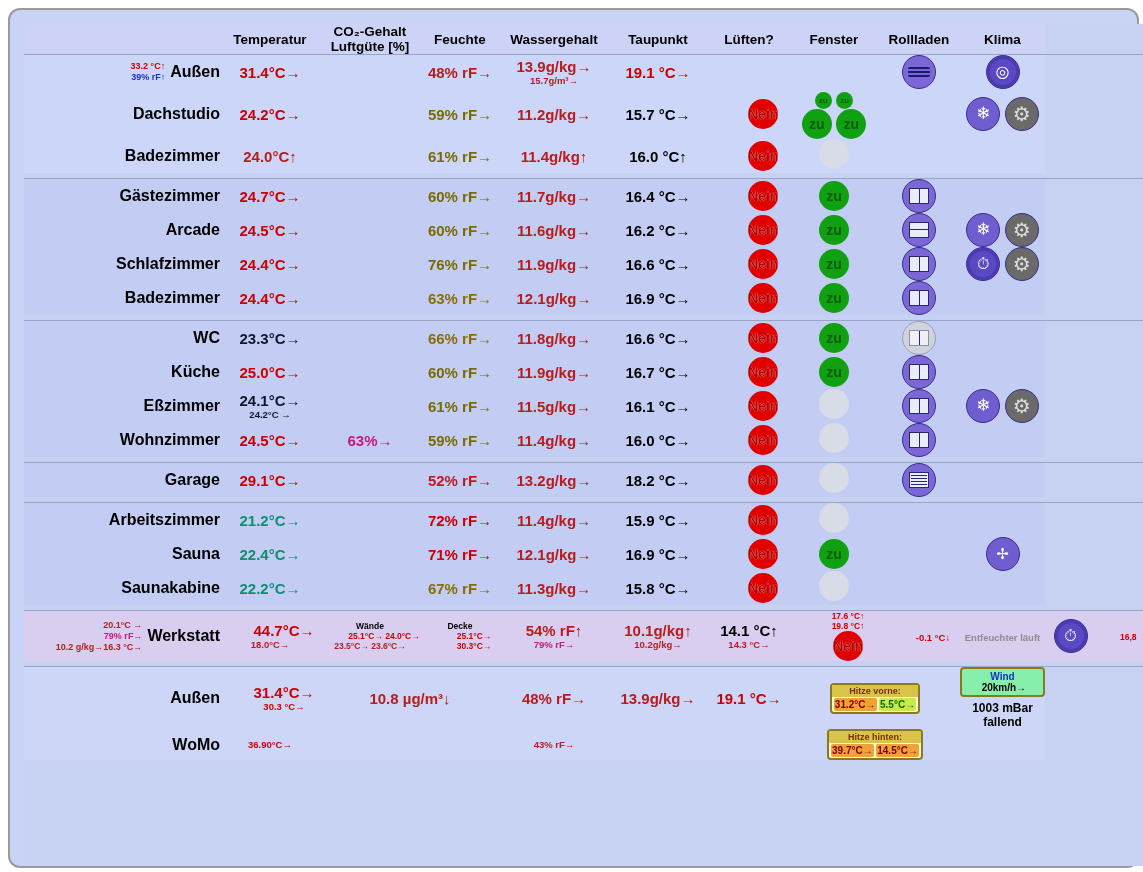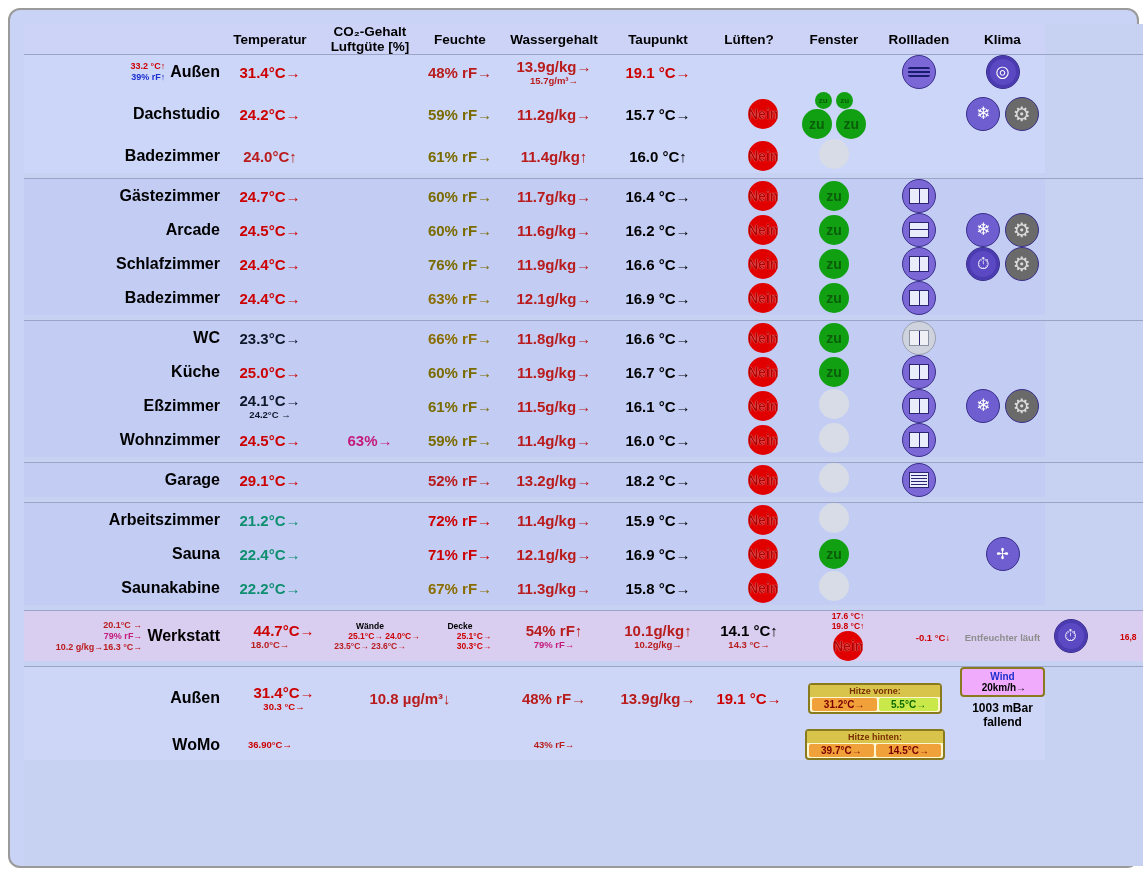--- a/index.html
+++ b/index.html
@@ -64,24 +64,24 @@
   .snow{position:absolute;left:0;top:0;width:100%;height:100%;line-height:32px;text-align:center;color:#fff;font-size:17px;}
   .fan{position:absolute;left:0;top:0;width:100%;height:100%;line-height:32px;text-align:center;color:#fff;font-size:15px;}
   .gearglyph{position:absolute;left:0;top:0;width:100%;height:100%;line-height:32px;text-align:center;color:#dcdcdc;font-size:20px;}
   .gaugeglyph{position:absolute;left:0;top:0;width:100%;height:100%;line-height:32px;text-align:center;color:#fff;font-size:16px;}
   .ring{position:absolute;left:0;top:0;width:100%;height:100%;border-radius:50%;box-shadow:inset 0 0 0 3px #4b3bb0;}
 
   .badge{display:inline-block;border:2px solid #8a7a1e;border-radius:4px;font-size:9px;font-weight:bold;
          padding:1px 2px;background:#fff7d0;}
   .badge .ttl{display:block;background:#d8c44a;color:#7a2f00;padding:1px 3px;margin:-1px -2px 1px -2px;}
   .heat-row{white-space:nowrap;}
-  .chip{display:inline-block;padding:1px 12px;border-radius:2px;font-weight:bold;font-size:10px;}
+  .chip{display:inline-block;padding:1px 1px;border-radius:2px;font-weight:bold;font-size:10px;}
   .chip.yellowgreen{background:#c9e84a;color:#0a6b00;}
   .chip.orange{background:#f0a13a;color:#7a0000;}
-  .wind{display:inline-block;border:2px solid #8a7a1e;border-radius:4px;background:#f0abfc;padding:2px 6px;font-size:10px;font-weight:bold;}
+  .wind{display:inline-block;border:2px solid #8a7a1e;border-radius:4px;background:#86efac;padding:2px 6px;font-size:10px;font-weight:bold;}
   .press{font-size:12px;font-weight:bold;text-align:center;}
 
   .wstrip{background:#d9cdf0;}
   .bottomstrip{background:#cdd6f7;}
 </style>
 </head>
 <body>
 
 <div id="app">
   <div class="frame">

